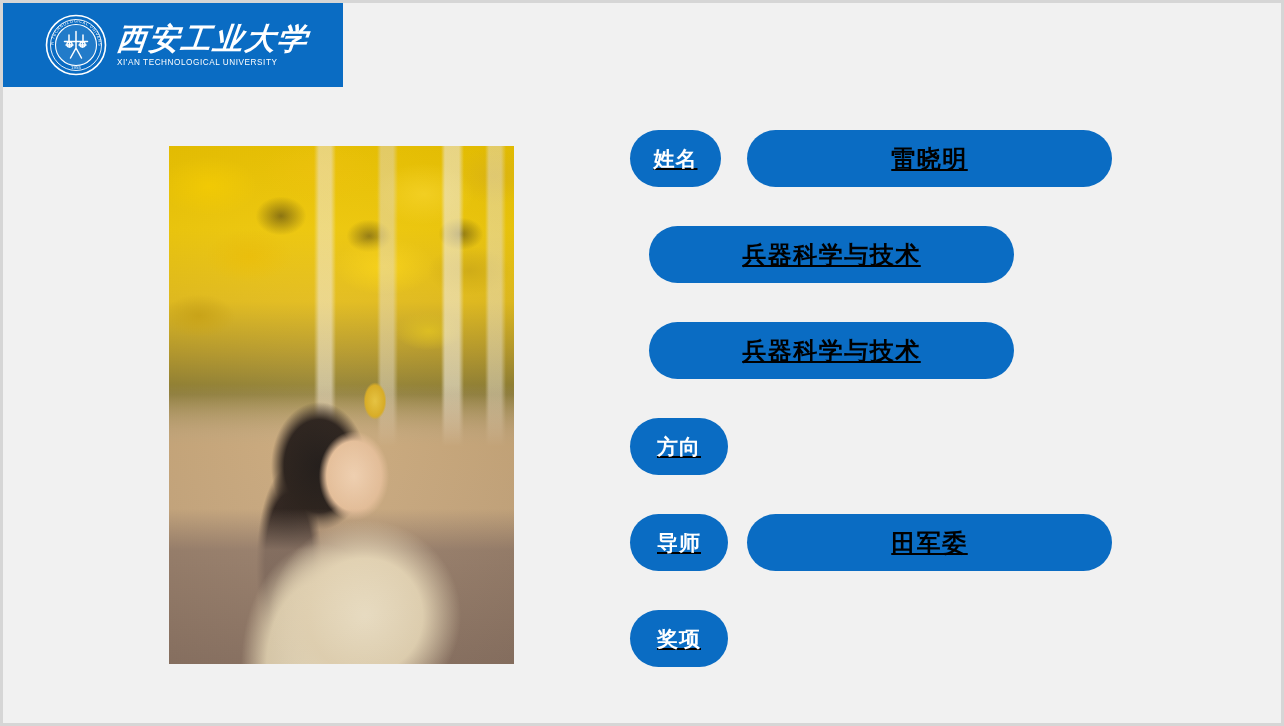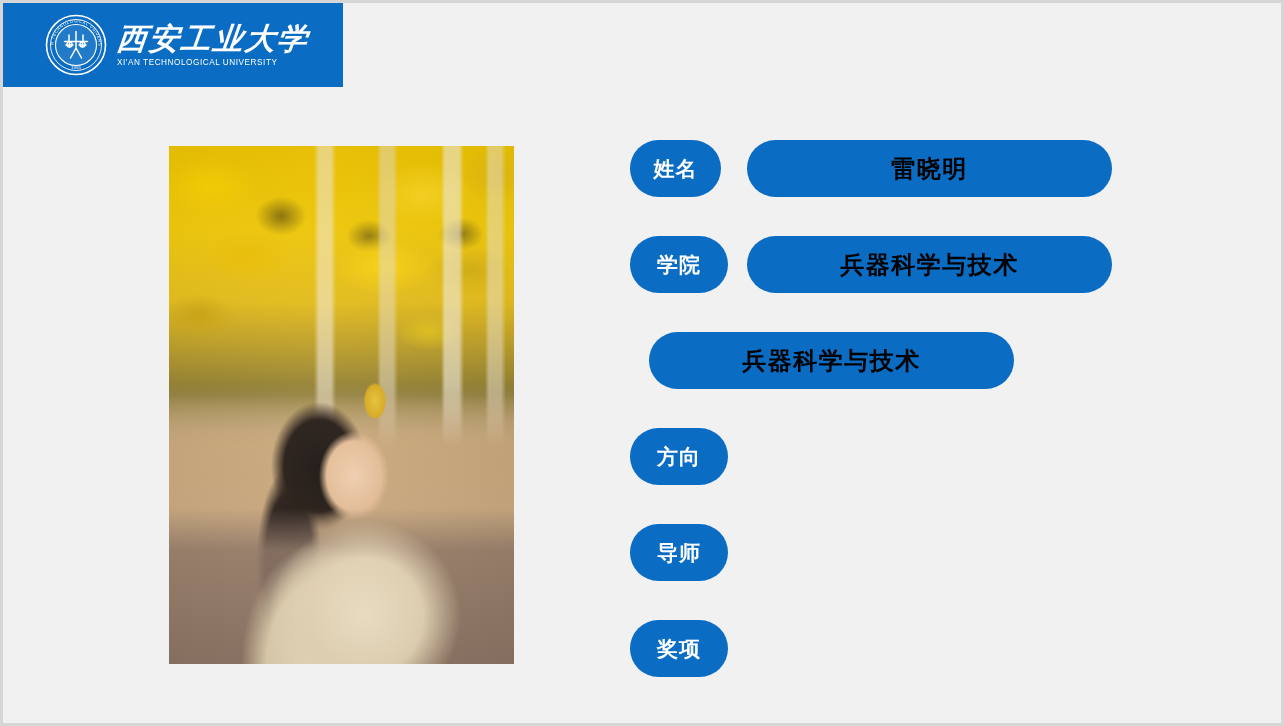--- a/index.html
+++ b/index.html
@@ -135,22 +135,23 @@
     position: absolute;
     inset: 0;
     background: radial-gradient(ellipse 300px 420px at 45% 55%, rgba(255,255,255,0.06) 0%, rgba(0,0,0,0.08) 100%);
     pointer-events: none;
   }
 
   
   .info-list {
     position: absolute;
     left: 627px;
-    top: 137px;
+    top: 127px;
     width: 482px;
+    text-decoration: underline;
   }
   .info-row {
     display: flex;
     align-items: center;
     height: 57px;
     margin-bottom: 39px;
   }
   .info-row:last-child { margin-bottom: 0; }
 
   .pill-label {
@@ -229,34 +230,34 @@
   </div>
 
   <div class="info-list">
 
     <div class="info-row first">
       <div class="pill-label">姓名</div>
       <div class="pill-value">雷晓明</div>
     </div>
 
     <div class="info-row">
-      <div class="pill-label">学院</div>
       <div class="pill-value">兵器科学与技术</div>
     </div>
 
     <div class="info-row">
       <div class="pill-value">兵器科学与技术</div>
     </div>
 
     <div class="info-row">
       <div class="pill-label">方向</div>
     </div>
 
     <div class="info-row">
       <div class="pill-label">导师</div>
+      <div class="pill-value">田军委</div>
     </div>
 
     <div class="info-row">
       <div class="pill-label">奖项</div>
     </div>
 
   </div>
 </div>
 
 </body></html>

